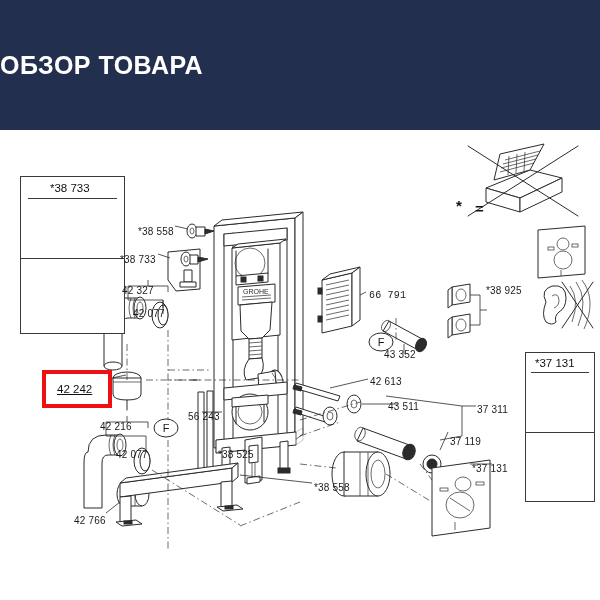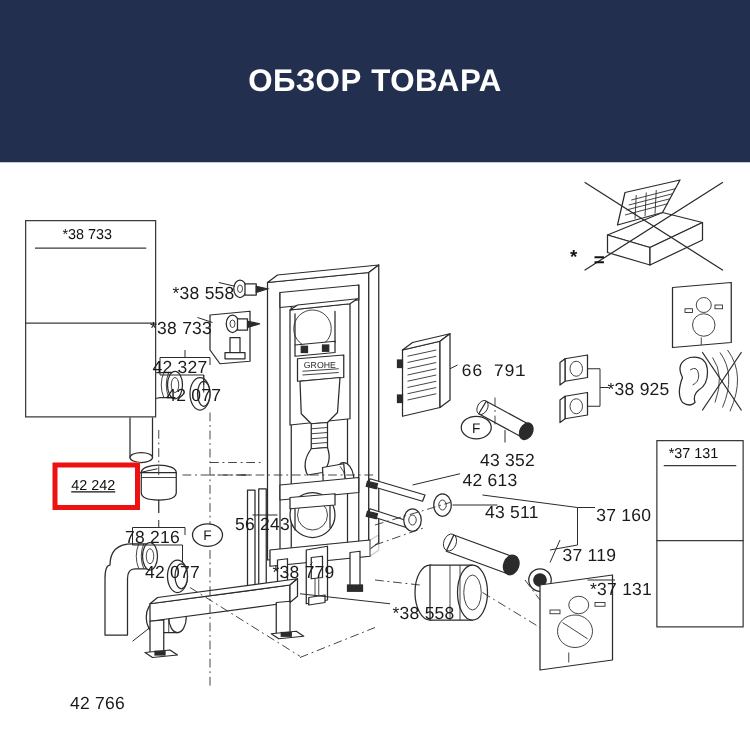--- a/index.html
+++ b/index.html
@@ -8,38 +8,38 @@
     background:#ffffff;
     font-family:"Liberation Sans", sans-serif;
     overflow:hidden;
   }
   #page{position:relative;width:600px;height:600px;background:#fff;}
 
   
   .banner{
     position:absolute;left:0;top:0;width:600px;height:130px;
     background:#232f4e;
-    display:flex;align-items:center;justify-content:center;
+    display:flex;align-items:center;justify-content:flex-start;
   }
   .banner-title{
     color:#ffffff;
     font-size:25px;
     font-weight:bold;
     letter-spacing:0.5px;
     font-family:"Liberation Sans", sans-serif;
   }
 
   
   .canvas{position:absolute;left:0;top:130px;width:600px;height:470px;background:#fff;}
   .canvas svg{display:block;}
 
   
   .lbl{
     position:absolute;
-    font-size:14px;
+    font-size:10px;
     color:#1a1a1a;
     font-family:"Liberation Sans", sans-serif;
     white-space:nowrap;
     letter-spacing:0.2px;
   }
 
   
   .hl-box{
     position:absolute;
     border:4px solid #ee1111;
@@ -468,27 +468,27 @@
   <div class="star-eq" style="left:475px;top:200px;">=</div>
 
   <div class="hl-box" style="left:42px;top:370px;width:70px;height:38px;"></div>
   <div class="hl-label" style="left:57px;top:383px;">42 242</div>
 
   <div class="lbl" style="left:138px;top:226px;">*38 558</div>
   <div class="lbl" style="left:120px;top:254px;">*38 733</div>
   <div class="lbl" style="left:122px;top:285px;">42 327</div>
   <div class="lbl" style="left:133px;top:308px;">42 077</div>
   <div class="lbl" style="left:369px;top:290px;font-family:Liberation Mono, monospace;">66 791</div>
-  <div class="lbl" style="left:486px;top:303px;">*38 925</div>
-  <div class="lbl" style="left:384px;top:360px;text-align:right;">43 352</div>
+  <div class="lbl" style="left:486px;top:285px;">*38 925</div>
+  <div class="lbl" style="left:384px;top:349px;text-align:right;">43 352</div>
   <div class="lbl" style="left:370px;top:376px;">42 613</div>
   <div class="lbl" style="left:188px;top:411px;">56 243</div>
   <div class="lbl" style="left:388px;top:401px;">43 511</div>
-  <div class="lbl" style="left:477px;top:404px;">37 160</div>
+  <div class="lbl" style="left:477px;top:404px;">37 311</div>
   <div class="lbl" style="left:450px;top:436px;">37 119</div>
-  <div class="lbl" style="left:100px;top:421px;">78 216</div>
+  <div class="lbl" style="left:100px;top:421px;">42 216</div>
   <div class="lbl" style="left:116px;top:449px;">42 077</div>
-  <div class="lbl" style="left:218px;top:449px;">*38 779</div>
+  <div class="lbl" style="left:218px;top:449px;">*38 525</div>
   <div class="lbl" style="left:314px;top:482px;">*38 558</div>
   <div class="lbl" style="left:472px;top:463px;">*37 131</div>
-  <div class="lbl" style="left:56px;top:515px;margin-top:39px;">42 766</div>
+  <div class="lbl" style="left:74px;top:515px;">42 766</div>
 
 </div>
 
 </body></html>

